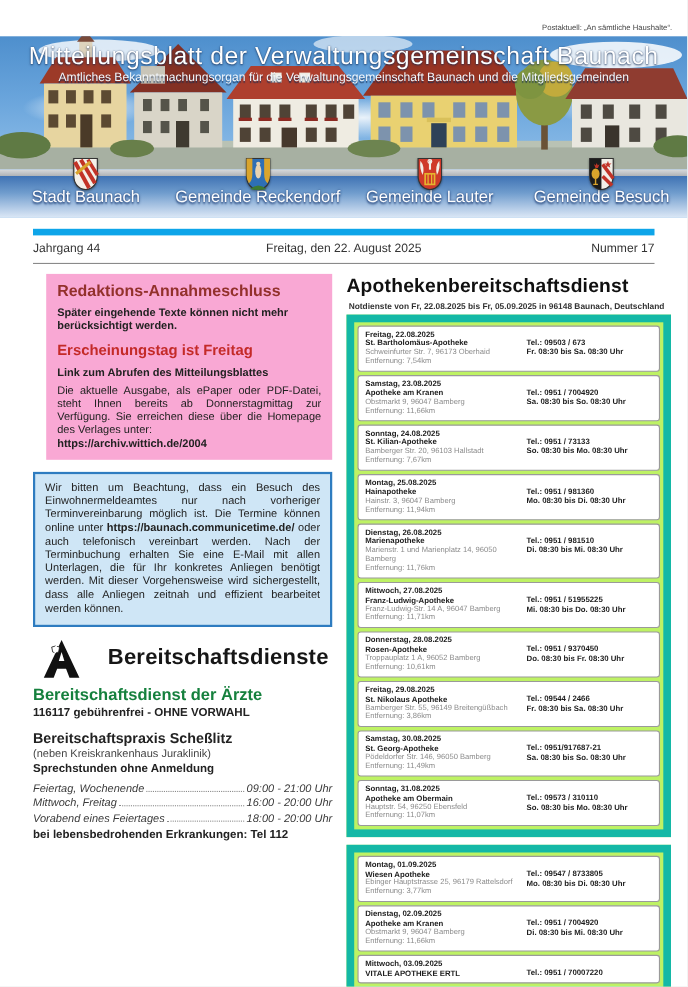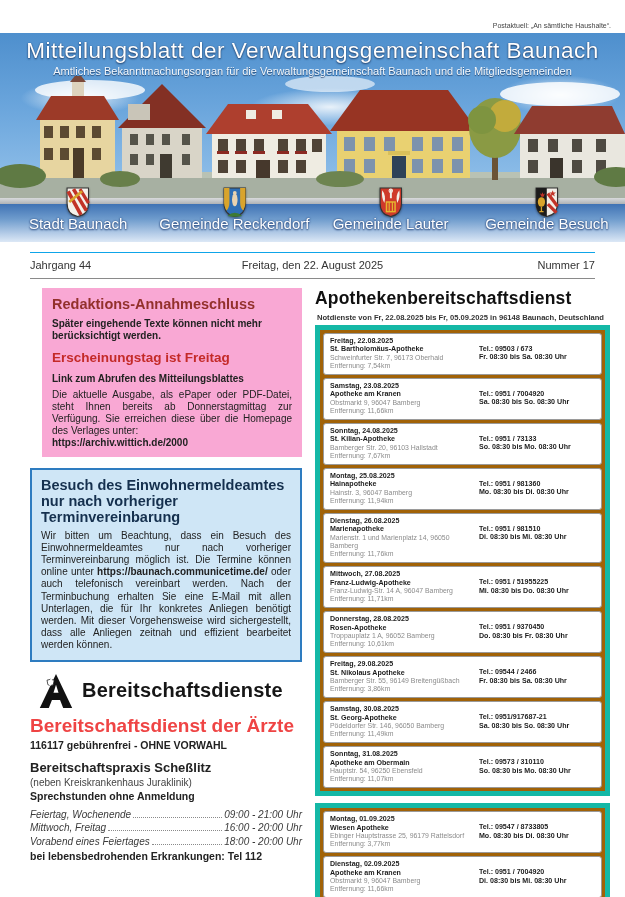--- a/index.html
+++ b/index.html
@@ -7,40 +7,40 @@
   .page {
     width:625px; height:897px; background:#ffffff; position:relative;
     font-family:"Liberation Sans", sans-serif; color:#222; overflow:hidden;
     margin:0 auto;
   }
   
   .top-pad { height:22px; }
   .postal-note { text-align:right; font-size:7px; color:#444; padding-right:14px; height:11px; }
 
   
-  .banner { position:relative; height:209px; overflow:hidden;
+  .banner { position:relative; height:165px; overflow:hidden;
     background:linear-gradient(180deg,#4e8fcd 0%, #6aa5dc 35%, #8dbde8 70%, #a9cdef 100%); }
   .banner-cloud { position:absolute; background:radial-gradient(ellipse at center, rgba(255,255,255,.85), rgba(255,255,255,0) 70%); border-radius:50%; }
   .banner-text { position:relative; z-index:3; text-align:center; padding-top:5px; }
   .banner-title { font-size:22.5px; font-weight:normal; color:#fff; letter-spacing:.5px;
     text-shadow:0 1px 2px rgba(18,44,84,.85), 0 0 1px rgba(18,44,84,.6); }
   .banner-subtitle { font-size:11px; color:#f2f7fc; margin-top:1px;
     text-shadow:0 1px 1px rgba(18,44,84,.8); }
   .buildings { position:absolute; left:0; bottom:44px; width:625px; height:122px; z-index:2; display:block; }
   .band { position:absolute; left:0; bottom:0; width:100%; height:44px; z-index:4; }
   .band-gray { height:6px; background:linear-gradient(180deg,#d8dadc,#aeb2b6); }
   .band-blue { height:38px; background:linear-gradient(180deg,#3f72b4 0%, #6f9ccd 40%, #b9cfe9 80%, #dce8f6 100%);
     display:flex; }
   .muni-cell { flex:1; position:relative; display:flex; flex-direction:column; align-items:center; }
   .muni-shield { margin-top:-17px; height:30px; filter:drop-shadow(0 1px 1px rgba(0,0,0,.4)); }
   .muni-label { font-size:15px; color:#fff; margin-top:-2px; white-space:nowrap;
     text-shadow:0 1px 2px #24457c, 0 0 2px #24457c; }
 
   
-  .issue-bar { margin:10px 30px 0 30px; border-top:1px solid #0ea5e9; border-bottom:1px solid #8a8a8a;
+  .issue-bar { margin:10px 30px 0 30px; border-top:6px solid #0ea5e9; border-bottom:1px solid #8a8a8a;
     display:flex; justify-content:space-between; align-items:center; padding:6px 0 7px 0; font-size:11px; color:#333; }
   .issue-center { position:absolute; left:0; right:0; text-align:center; }
   .issue-bar { position:relative; }
 
   
   .main { display:flex; padding:9px 18px 0 30px; gap:13px; }
   .col-left { width:272px; flex:none; }
   .col-right { width:295px; flex:none; }
 
   
@@ -50,37 +50,37 @@
   .p-bold { font-weight:bold; }
   .mt4 { margin-top:4px; } .mt6 { margin-top:6px; } .mt8 { margin-top:8px; }
   .deadline-highlight { color:#c42a28; font-weight:bold; font-size:13.5px; margin-top:8px; }
   .deadline-url { font-weight:bold; font-size:10px; }
 
   .appointment-box { margin-top:11px; background:#cfe6f6; border:2px solid #2e7cc0; padding:7px 9px 8px 9px; }
   .appointment-title { color:#15304e; font-weight:bold; font-size:14.5px; line-height:1.12; margin-bottom:4px; }
   .appointment-body { font-size:10px; line-height:1.22; text-align:justify; }
   .appointment-body b { white-space:normal; }
 
-  .services-header { display:flex; align-items:center; gap:8px; margin:11px 0 6px 8px; }
+  .services-header { display:flex; align-items:center; gap:24px; margin:11px 0 6px 8px; }
   .services-header-label { font-size:20px; font-weight:bold; color:#161616; letter-spacing:.2px; }
   .apo-icon { width:36px; height:36px; flex:none; }
 
-  .h-doc { font-size:19px; font-weight:bold; color:#ef4444; margin-top:3px; }
+  .h-doc { font-size:15px; font-weight:bold; color:#15803d; margin-top:3px; }
   .sub-bold { font-size:10.5px; font-weight:bold; margin-top:2px; }
   .h-praxis { font-size:13px; font-weight:bold; margin-top:9px; }
   .praxis-sub { font-size:10px; color:#444; margin-top:2px; }
   .hours { margin-top:6px;font-style:italic; }
   .hour-row { display:flex; align-items:baseline; font-size:10px; color:#3a3a3a; line-height:1.35; }
   .hour-dots { flex:1; border-bottom:1.5px dotted #8a8a8a; margin:0 2px 2px 2px; }
   .h-notarzt { font-size:13px; font-weight:bold; margin-top:9px; }
 
   
   .ph-title { font-size:17.5px; font-weight:bold; color:#101010; letter-spacing:.2px; }
   .ph-subtitle { font-size:7.6px; font-weight:bold; color:#333; margin:4px 0 3px 2px; }
-  .ph-group { border:5px solid #14b8a6; padding:3px; margin-bottom:7px; background:#a16207; }
+  .ph-group { border:7px solid #14b8a6; padding:3px; margin-bottom:7px; background:#bef264; }
   .ph-entry { border:1px solid #9a9a9a; border-radius:3px; display:flex; padding:3px 5px 4px 6px; margin-bottom:3px; background:#fff; }
   .ph-entry:last-child { margin-bottom:0; }
   .ph-left { width:56%; }
   .ph-right { width:44%; padding-top:8px; }
   .ph-date, .ph-name, .ph-tel, .ph-time { font-size:7.1px; font-weight:bold; color:#1c1c1c; line-height:1.18; }
   .ph-addr, .ph-dist { font-size:6.9px; color:#8b8b8b; line-height:1.18; }
 </style>
 </head>
 <body>
 
@@ -253,25 +253,24 @@
   <div class="main">
 
     <div class="col-left">
 
       <div class="deadline-box">
         <div class="deadline-title">Redaktions-Annahmeschluss</div>
         <p class="p-bold mt6">Später eingehende Texte können nicht mehr berücksichtigt werden.</p>
         <div class="deadline-highlight">Erscheinungstag ist Freitag</div>
         <p class="p-bold mt8">Link zum Abrufen des Mitteilungsblattes</p>
         <p class="mt4" style="text-align:justify;">Die aktuelle Ausgabe, als ePaper oder PDF-Datei, steht Ihnen bereits ab Donnerstagmittag zur Verfügung. Sie erreichen diese über die Homepage des Verlages unter:</p>
-        <div class="deadline-url">https://archiv.wittich.de/2000</div>
+        <div class="deadline-url">https://archiv.wittich.de/2004</div>
       </div>
 
       <div class="appointment-box">
-        <div class="appointment-title">Besuch des Einwohnermeldeamtes nur nach vorheriger Terminvereinbarung</div>
         <div class="appointment-body"><span>Wir bitten um Beachtung, dass ein Besuch des Einwohner­meldeamtes nur nach vorheriger Terminvereinbarung möglich ist. Die Termine können online unter </span><b>https://baunach.communicetime.de/</b><span> oder auch telefonisch vereinbart werden. Nach der Terminbuchung erhalten Sie eine E-Mail mit allen Unterlagen, die für Ihr konkretes Anliegen benötigt werden. Mit dieser Vorgehensweise wird sichergestellt, dass alle Anliegen zeitnah und effizient bearbeitet werden können.</span></div>
       </div>
 
       <div class="services-header">
         <svg class="apo-icon" viewBox="0 0 40 40">
           <path d="M20 1 L38 39 H28 L24.5 30 H15.5 L12 39 H2 Z M20 13 L17.2 22 H22.8 Z" fill="#111"></path>
           <path d="M10 8 Q14 6 18 8 L17 13 Q14 15 11 13 Z" fill="#fff" stroke="#111" stroke-width=".8"></path>
           <path d="M14 2 Q17 5 14 8 Q11 11 14 14" fill="none" stroke="#fff" stroke-width="1.6"></path>
         </svg>
         <span class="services-header-label">Bereitschaftsdienste</span>

